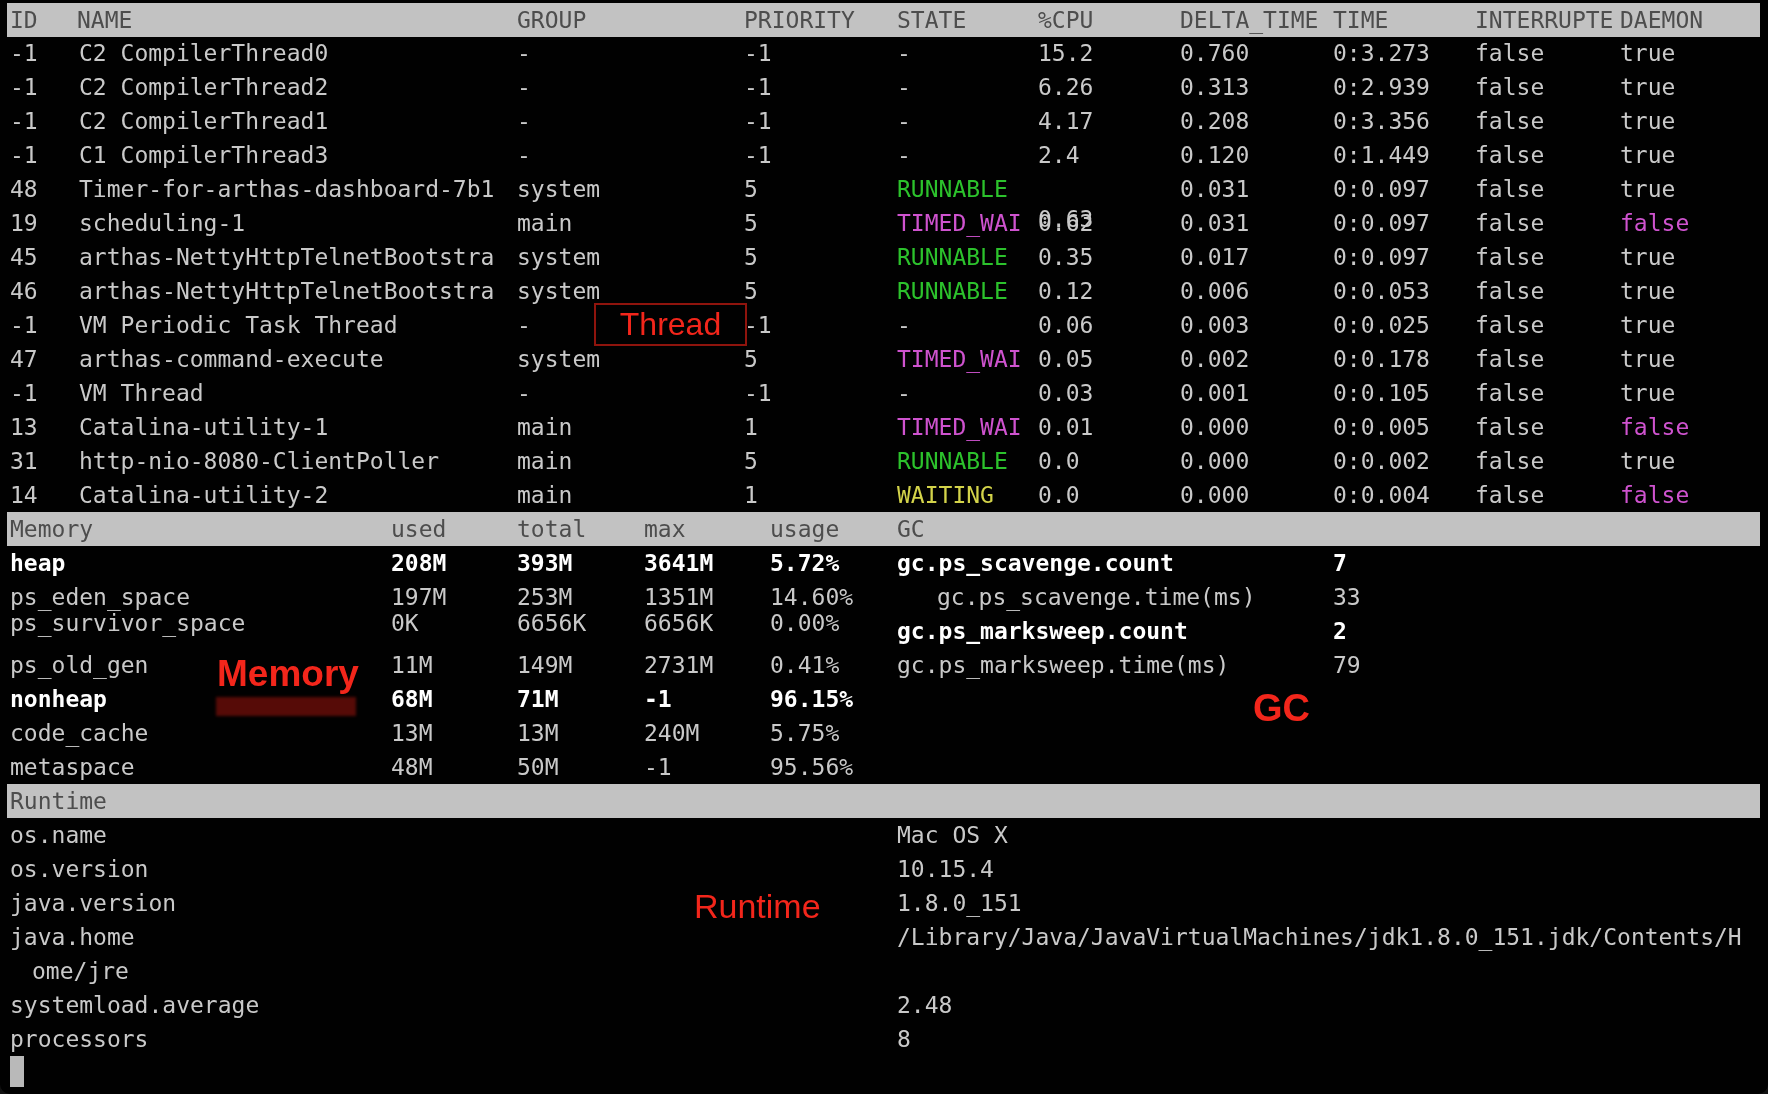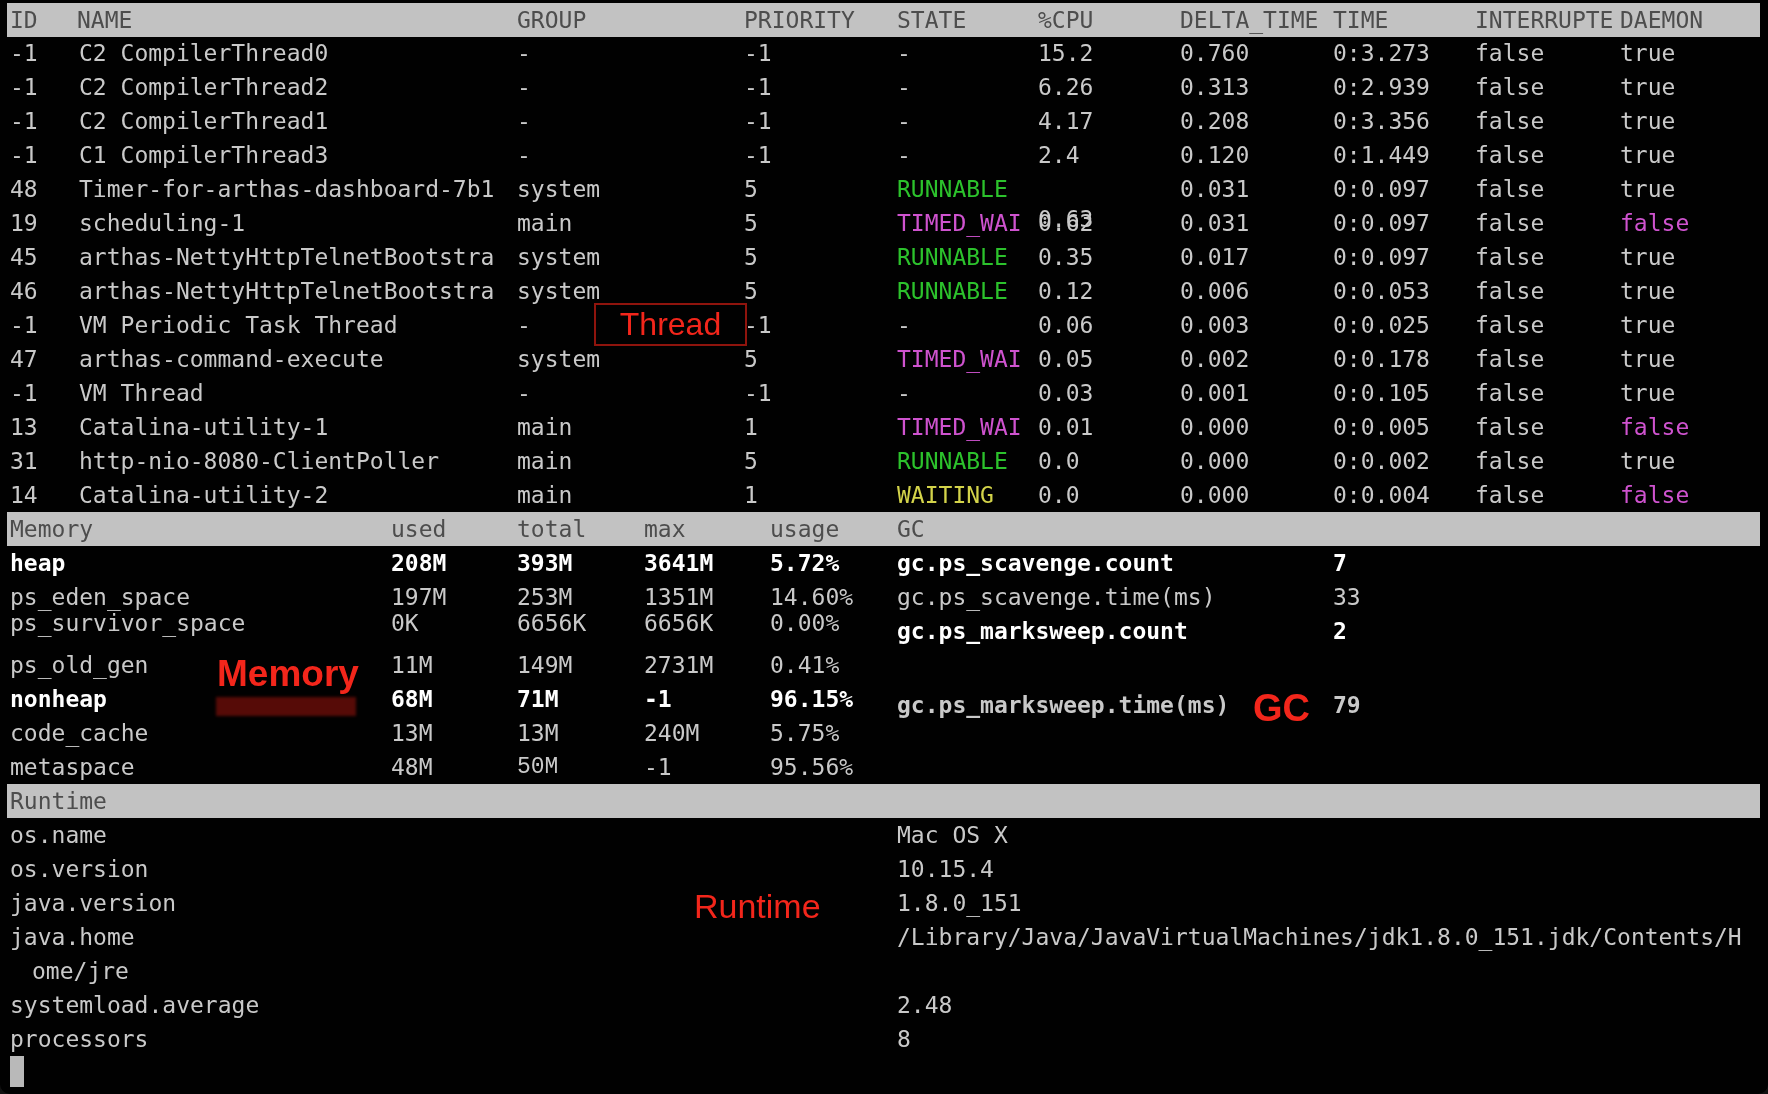--- a/index.html
+++ b/index.html
@@ -291,39 +291,39 @@
       <div class="trow" style="top: 716px;">
         <span class="cell" style="left: 10px;">code_cache</span>
         <span class="cell" style="left: 391px;">13M</span>
         <span class="cell" style="left: 517px;">13M</span>
         <span class="cell" style="left: 644px;">240M</span>
         <span class="cell" style="left: 770px;">5.75%</span>
       </div>
       <div class="trow" style="top: 750px;">
         <span class="cell" style="left: 10px;">metaspace</span>
         <span class="cell" style="left: 391px;">48M</span>
-        <span class="cell" style="left: 517px; font-family: Liberation Mono, monospace;">50M</span>
+        <span class="cell" style="left: 517px;">50M</span>
         <span class="cell" style="left: 644px;">-1</span>
         <span class="cell" style="left: 770px;">95.56%</span>
       </div>
     </div>
   <div id="gc-table">
       <div class="bold-row trow" style="top: 546px;">
         <span class="cell" style="left: 897px;">gc.ps_scavenge.count</span>
         <span class="cell" style="left: 1333px;">7</span>
       </div>
       <div class="trow" style="top: 580px;">
-        <span class="cell" style="left: 897px;">gc.ps_scavenge.time(ms)</span>
+        <span class="cell" style="left: 937px;">gc.ps_scavenge.time(ms)</span>
         <span class="cell" style="left: 1333px;">33</span>
       </div>
       <div class="bold-row trow" style="top: 614px;">
         <span class="cell" style="left: 897px;">gc.ps_marksweep.count</span>
         <span class="cell" style="left: 1333px;">2</span>
       </div>
-      <div class="trow" style="top: 688px; font-weight: bold;">
+      <div class="trow" style="top: 648px;">
         <span class="cell" style="left: 897px;">gc.ps_marksweep.time(ms)</span>
         <span class="cell" style="left: 1333px;">79</span>
       </div>
     </div>
 
   <div class="bar" style="top:784px">
     <span class="hcell" style="left:3px">Runtime</span>
   </div>
 
   <div id="runtime-table">

